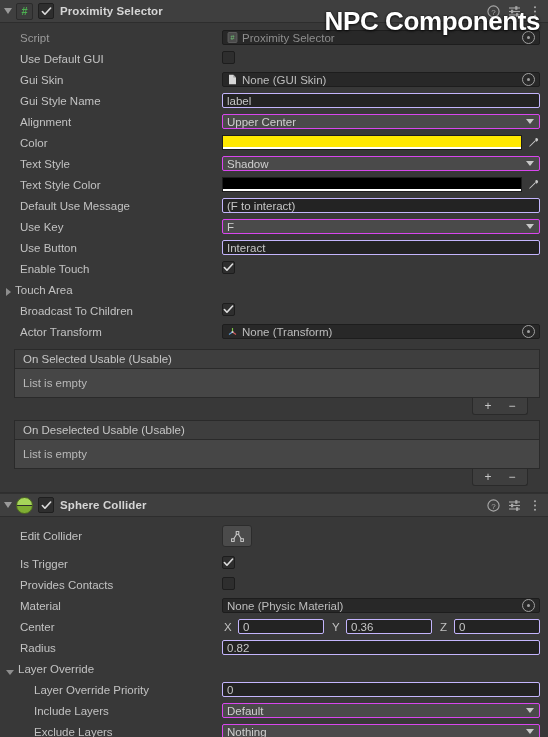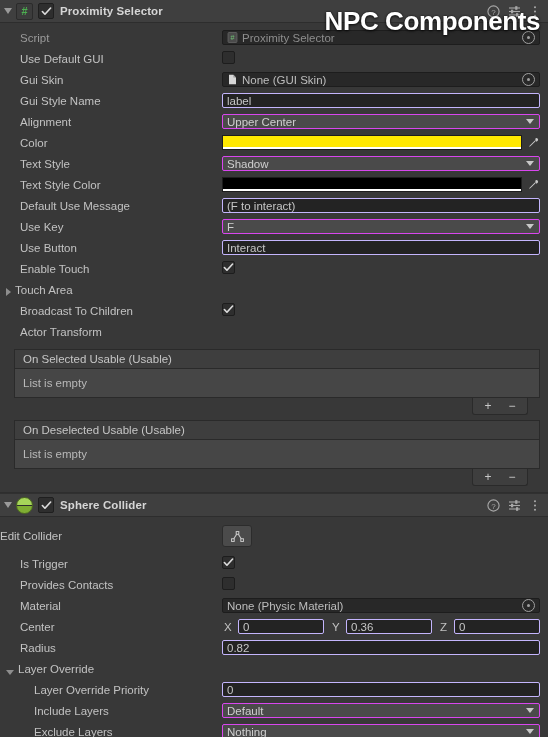--- a/index.html
+++ b/index.html
@@ -131,21 +131,21 @@
 
   .spacer6{height:6px;}
   .spacer4{height:4px;}
   .spacer2{height:2px;}
 
   .btn-square{
     width:30px;height:22px;background:#4b4b4b;border:1px solid #2c2c2c;border-radius:3px;
     box-sizing:border-box;display:flex;align-items:center;justify-content:center;
   }
   .row-tall{height:30px;display:flex;align-items:center;}
-  .row-tall .label{width:222px;flex:none;box-sizing:border-box;color:#c2c2c2;}
+  .row-tall .label{width:222px;flex:none;padding-left:20px;box-sizing:border-box;color:#c2c2c2;}
 
   
   .watermark{
     position:absolute;right:8px;top:6px;
     font-family:"Liberation Sans","DejaVu Sans",sans-serif;
     font-size:26px;font-weight:bold;color:#ffffff;
     letter-spacing:-0.4px;
     text-shadow:0 1px 3px rgba(0,0,0,.75), 0 0 2px rgba(0,0,0,.6);
     pointer-events:none;white-space:nowrap;
   }
@@ -346,20 +346,34 @@
       <span class="cbox">
           <svg viewBox="0 0 12 12">
             <path d="M1.5 6 L4.3 9 L10.5 2.2" stroke="#dcdcdc" stroke-width="1.8" fill="none" stroke-linecap="round" stroke-linejoin="round"></path>
           </svg>
         </span>
     </span>
   </div>
 
   <div class="row">
     <span class="label">Actor Transform</span>
+    <span class="field">
+      <span class="obj">
+        <svg class="mini-icon" viewBox="0 0 11 11">
+            <line x1="5.5" y1="6" x2="5.5" y2="2" stroke="#7ac943" stroke-width="1.1"></line>
+            <line x1="5.5" y1="6" x2="2" y2="8.5" stroke="#5b9bd5" stroke-width="1.1"></line>
+            <line x1="5.5" y1="6" x2="9" y2="8.5" stroke="#d55b5b" stroke-width="1.1"></line>
+            <circle cx="5.5" cy="6" r="1.1" fill="#cfcfcf"></circle>
+          </svg>
+        <span class="objtxt">None (Transform)</span>
+        <span class="objpick">
+            <i></i>
+          </span>
+      </span>
+    </span>
   </div>
 
   <div class="spacer4"></div>
 
   <div class="listbox">
     <div class="list-head">On Selected Usable (Usable)</div>
     <div class="list-body">List is empty</div>
     <div class="list-foot">
       <div class="list-btns">
         <span class="lbtn">+</span>

